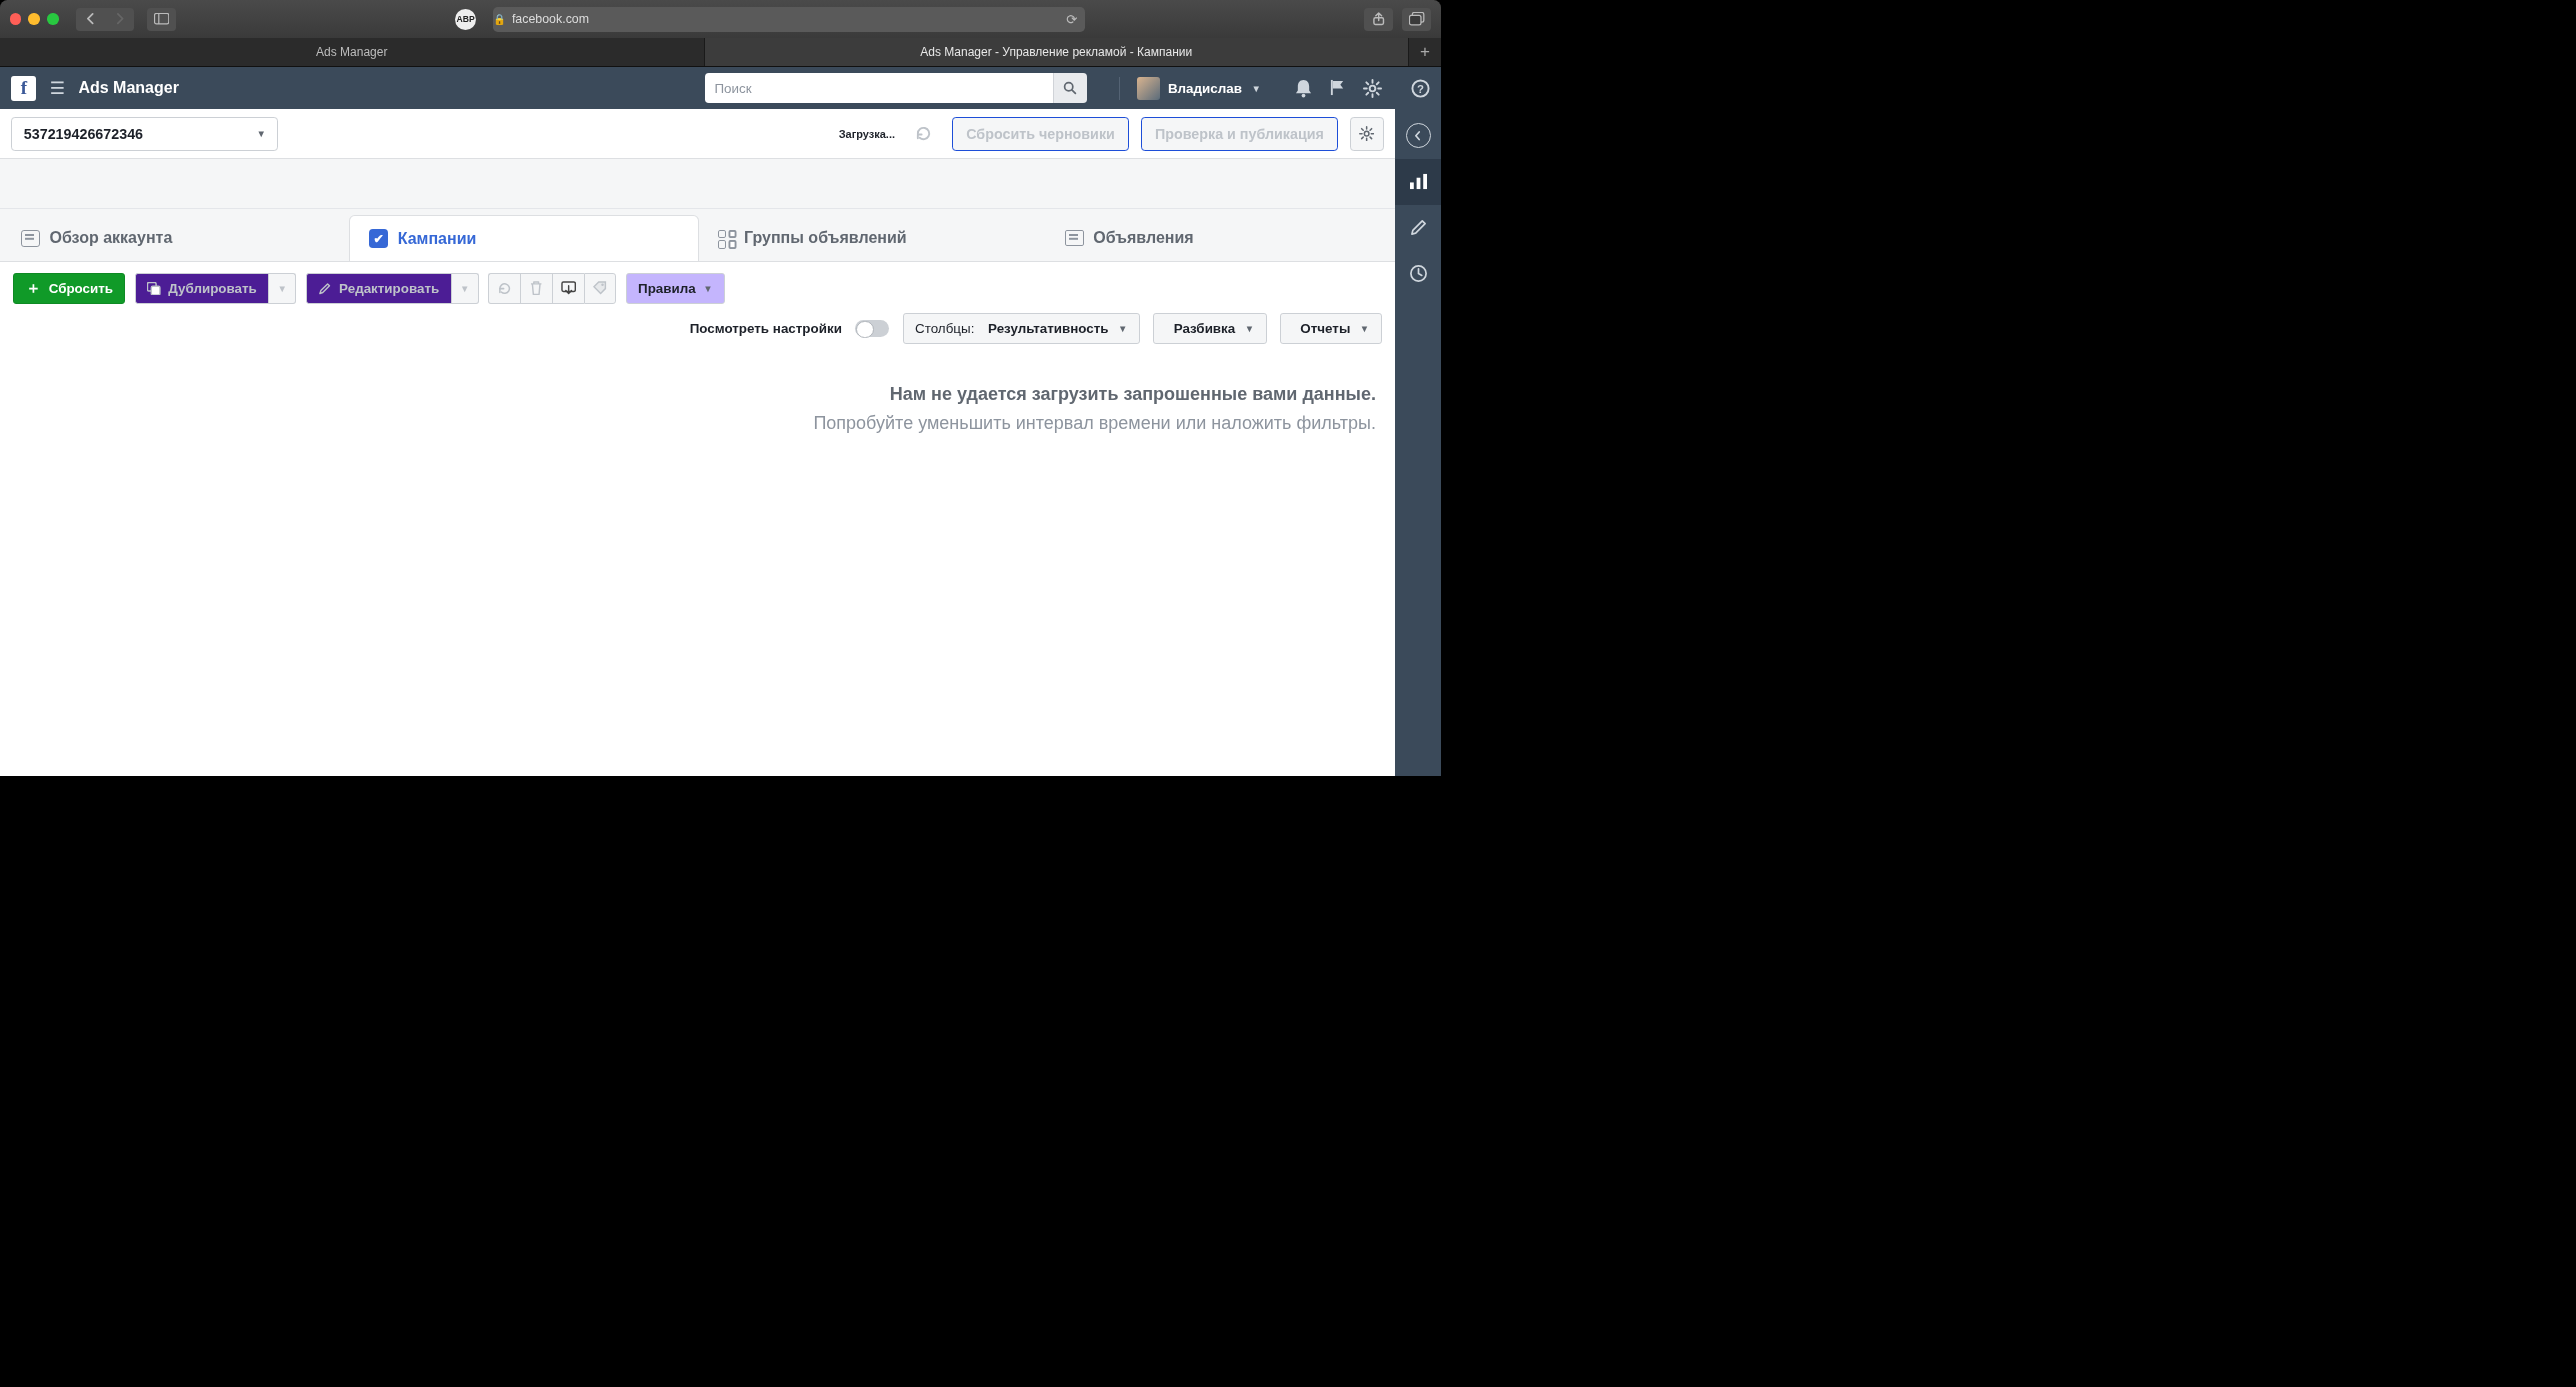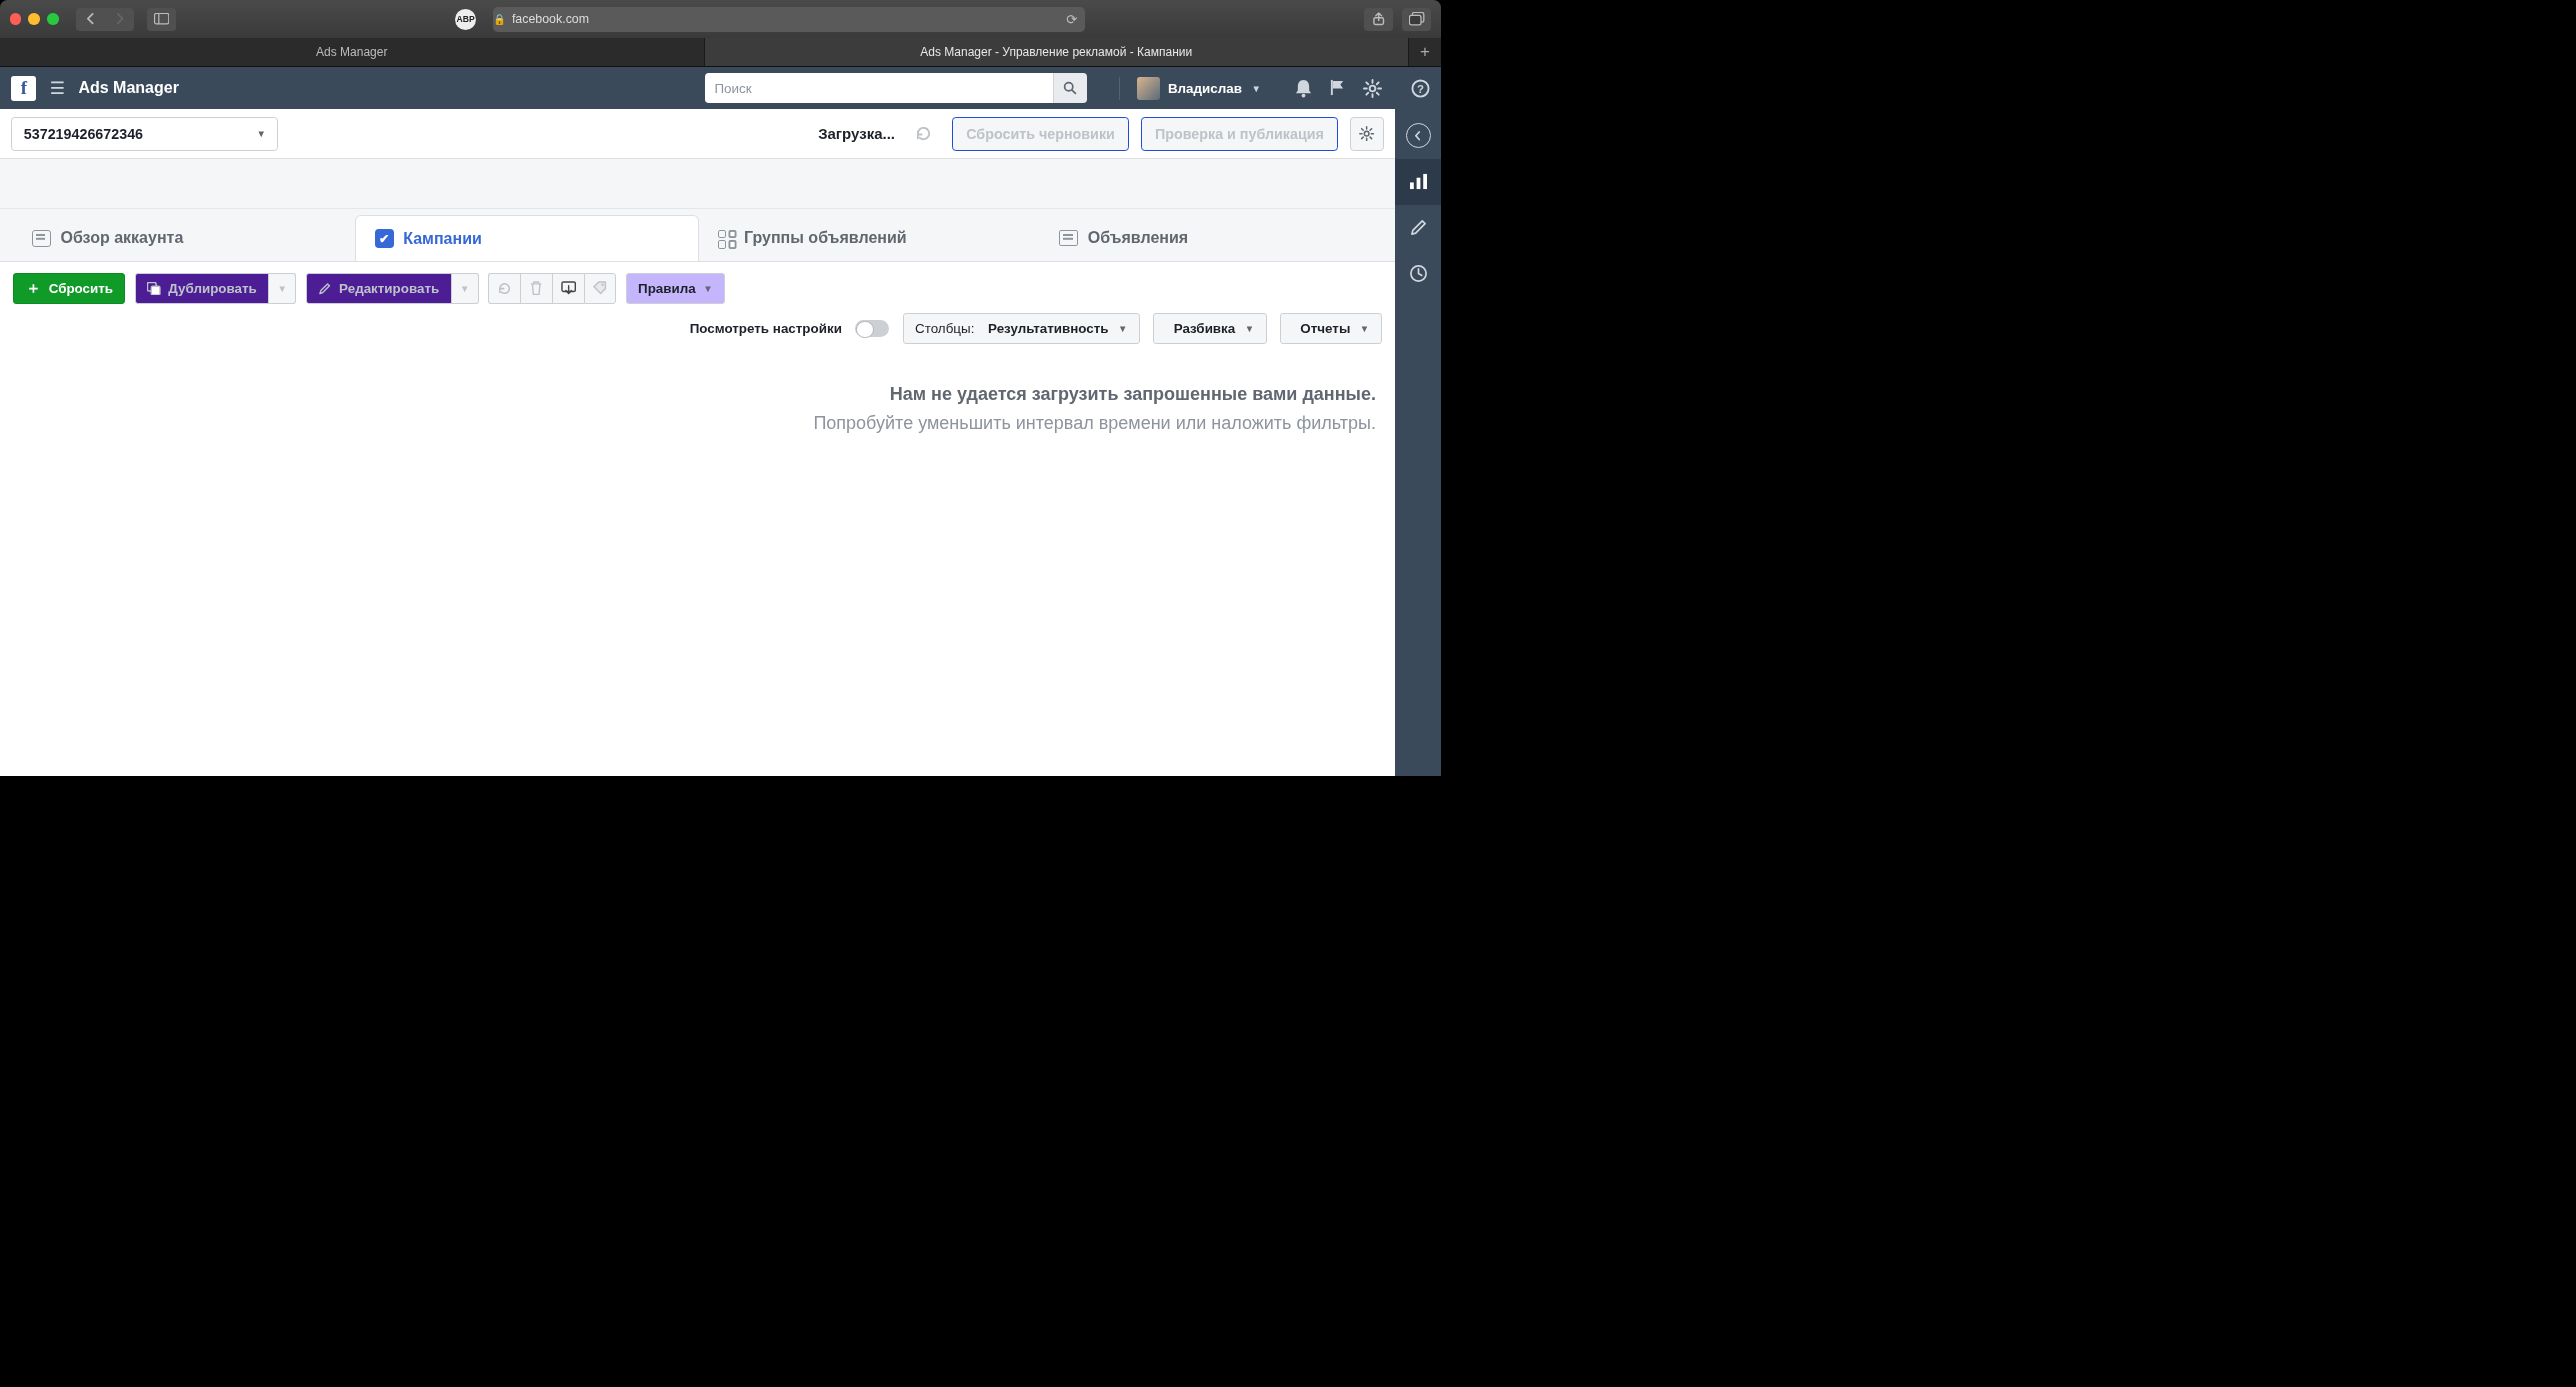--- a/index.html
+++ b/index.html
@@ -135,39 +135,39 @@
     display:flex; align-items:center; padding:0 11.4px; gap:11.4px;
   }
   .account-select{
     height:34px; min-width:267px; border:1px solid #ccd0d5; border-radius:3.8px;
     display:flex; align-items:center; justify-content:space-between;
     padding:0 11.4px; font-size:14.3px; font-weight:700; color:#1d2129;
     background:#fff;
   }
   .caret-down{ font-size:9.5px; color:#606770; }
   .account-bar .spacer{ flex:1; }
-  .loading-label{ font-weight:700; color:#1d2129; font-size:15px; }
+  .loading-label{ font-weight:700; color:#1d2129; font-size:11px; }
   .icon-btn{
     height:34px; min-width:34px; border:1px solid #ccd0d5; border-radius:3.8px;
     display:flex;align-items:center;justify-content:center; color:#606770;
     background:#f5f6f7; padding:0 7.6px;
   }
   .icon-btn.flat{ border:none; background:transparent; }
   .ghost-btn{
     height:34px; border:1px solid #1d4ed8; border-radius:3.8px; padding:0 13.4px;
     display:flex;align-items:center; color:#bec3c9; font-weight:600;
     background:#f5f6f7; font-size:14.3px;
   }
 
   .gray-strip{ height:50px; background:#f5f6f7; border-bottom:1px solid #e4e6ea;}
 
   
   .tabrow{
     height:52px; background:#f5f6f7; display:flex; align-items:flex-end;
-    padding:0 13px; gap:0;
+    padding:0 2px; gap:0;
   }
   .tab{
     height:46px; padding:0 23px 0 19px;
     display:flex; align-items:center; gap:9.5px;
     font-size:16px; font-weight:700; color:#606770;
     border-top-left-radius:5.7px; border-top-right-radius:5.7px;
     position:relative;
     cursor:pointer;
     flex:1;
   }

